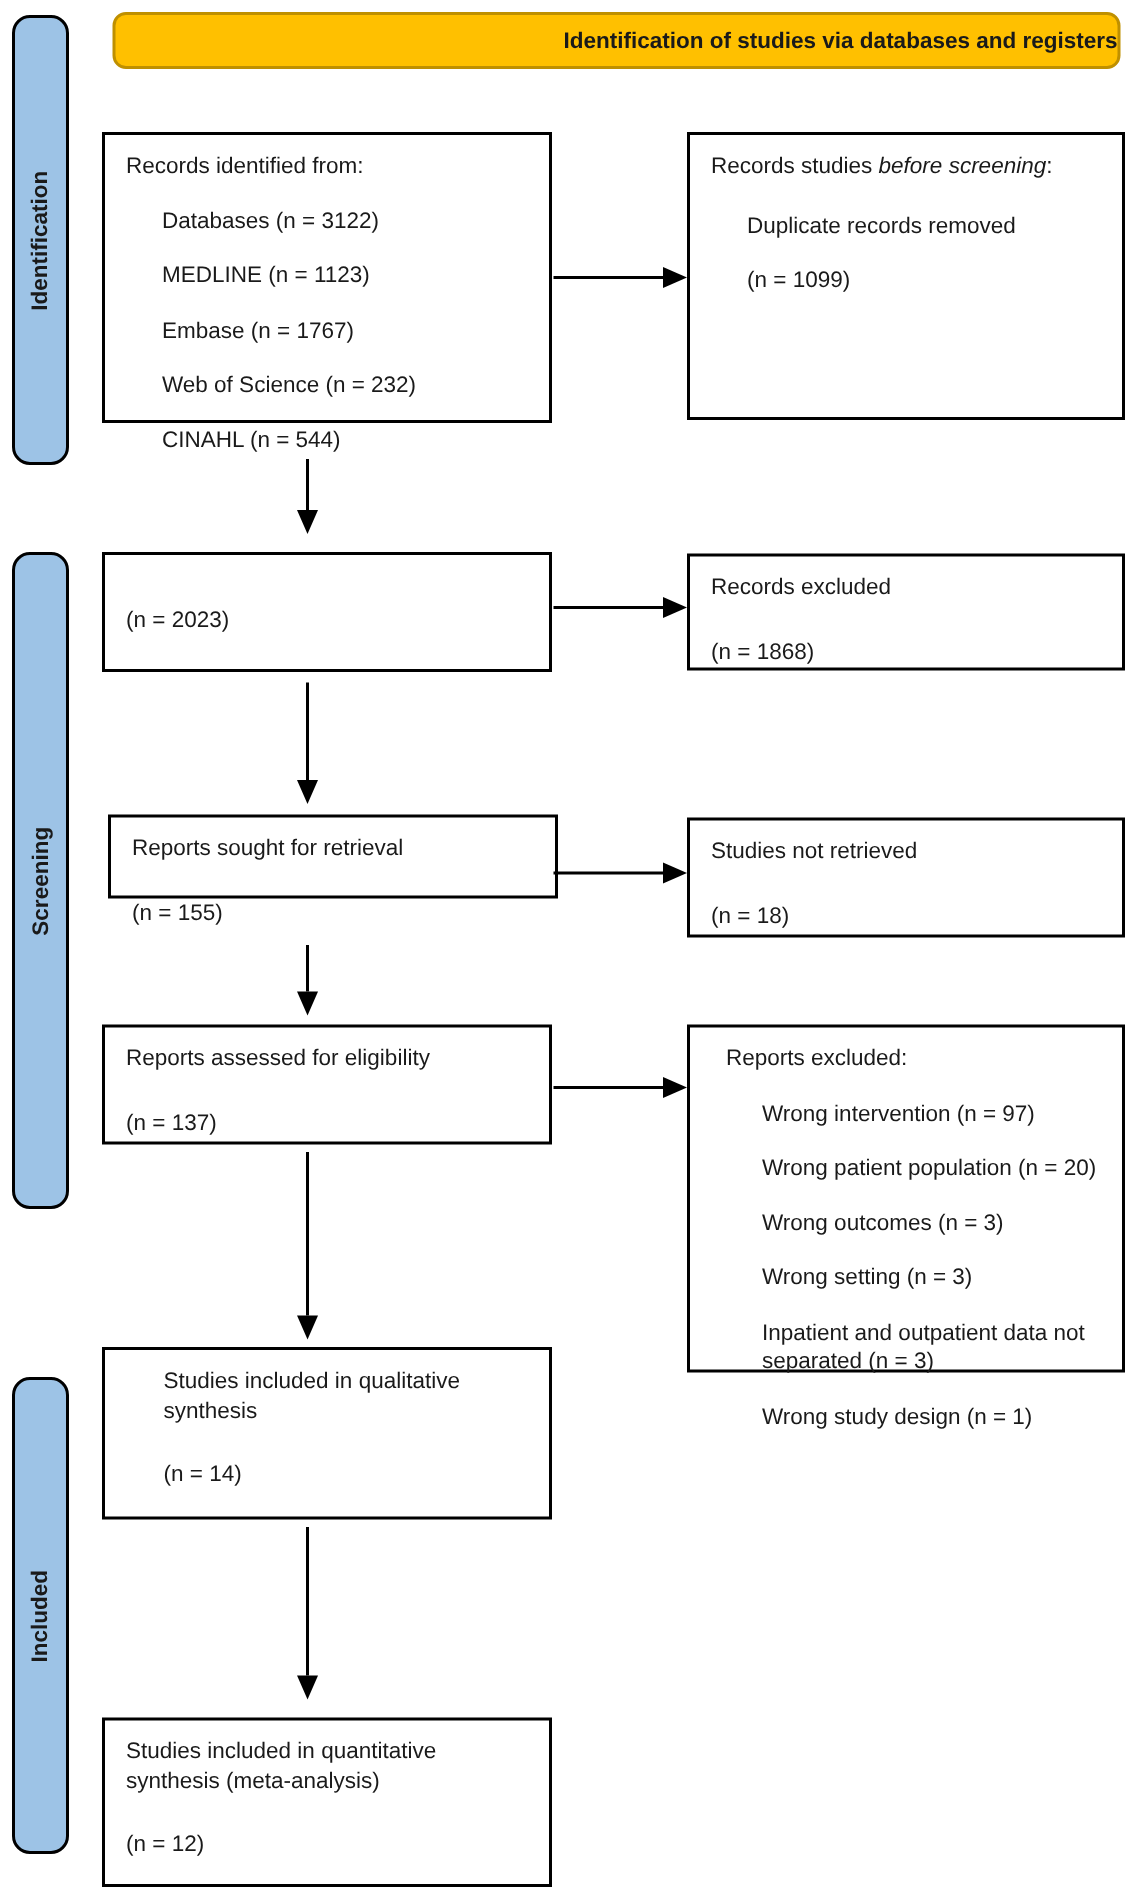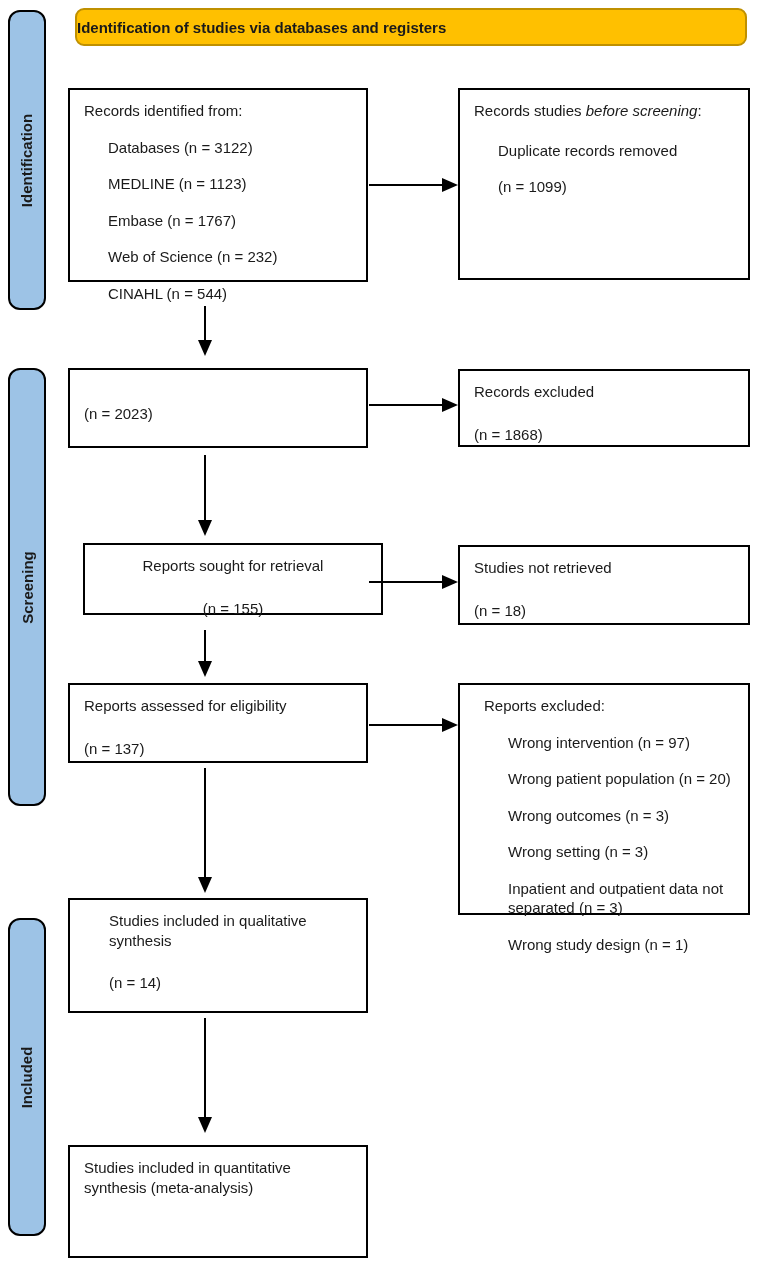--- a/index.html
+++ b/index.html
@@ -18,21 +18,21 @@
     color:var(--text-color);
     font-size:15px;
     overflow:hidden;
   }
   
   .banner{
     position:absolute;left:75px;top:8px;width:672px;height:38px;
     background:var(--banner-fill);
     border:2px solid var(--banner-border);
     border-radius:9px;
-    display:flex;align-items:center;justify-content:flex-start;
+    display:flex;align-items:center;justify-content:flex-end;
     font-weight:bold;font-size:15px;
     box-sizing:border-box;
   }
   
   .sidebar{
     position:absolute;left:8px;width:38px;
     background:var(--sidebar-fill);
     border:2px solid var(--box-border);
     border-radius:12px;
     display:flex;align-items:center;justify-content:center;
@@ -110,21 +110,21 @@
   </div>
 
   <div class="fbox" style="left:68px;top:368px;width:300px;height:80px;">
     <div class="box-n">(n = 2023)</div>
   </div>
   <div class="fbox" style="left:458px;top:369px;width:292px;height:78px;">
     <div>Records excluded</div>
     <div class="box-n">(n = 1868)</div>
   </div>
 
-  <div class="fbox" style="left:83px;top:543px;width:300px;height:72px;text-align:center;">
+  <div class="fbox" style="left:72px;top:543px;width:300px;height:56px;">
     <div>Reports sought for retrieval</div>
     <div class="box-n">(n = 155)</div>
   </div>
   <div class="fbox" style="left:458px;top:545px;width:292px;height:80px;">
     <div>Studies not retrieved</div>
     <div class="box-n">(n = 18)</div>
   </div>
 
   <div class="fbox" style="left:68px;top:683px;width:300px;height:80px;">
     <div>Reports assessed for eligibility</div>
@@ -140,20 +140,21 @@
     <div class="box-item">Wrong study design (n = 1)</div>
   </div>
 
   <div class="fbox" style="left:68px;top:898px;width:300px;height:115px;padding-left:39px;">
     <div>Studies included in qualitative synthesis</div>
     <div class="box-n">(n = 14)</div>
   </div>
 
   <div class="fbox" style="left:68px;top:1145px;width:300px;height:113px;">
     <div>Studies included in quantitative synthesis (meta-analysis)</div>
+    <div class="box-n">(n = 12)</div>
   </div>
 
   <div>
     <div class="hline" style="left:369px;top:184px;width:75px;"></div>
     <div class="head-right" style="left:442px;top:178px;"></div>
   </div>
   <div>
     <div class="hline" style="left:369px;top:404px;width:75px;"></div>
     <div class="head-right" style="left:442px;top:398px;"></div>
   </div>

